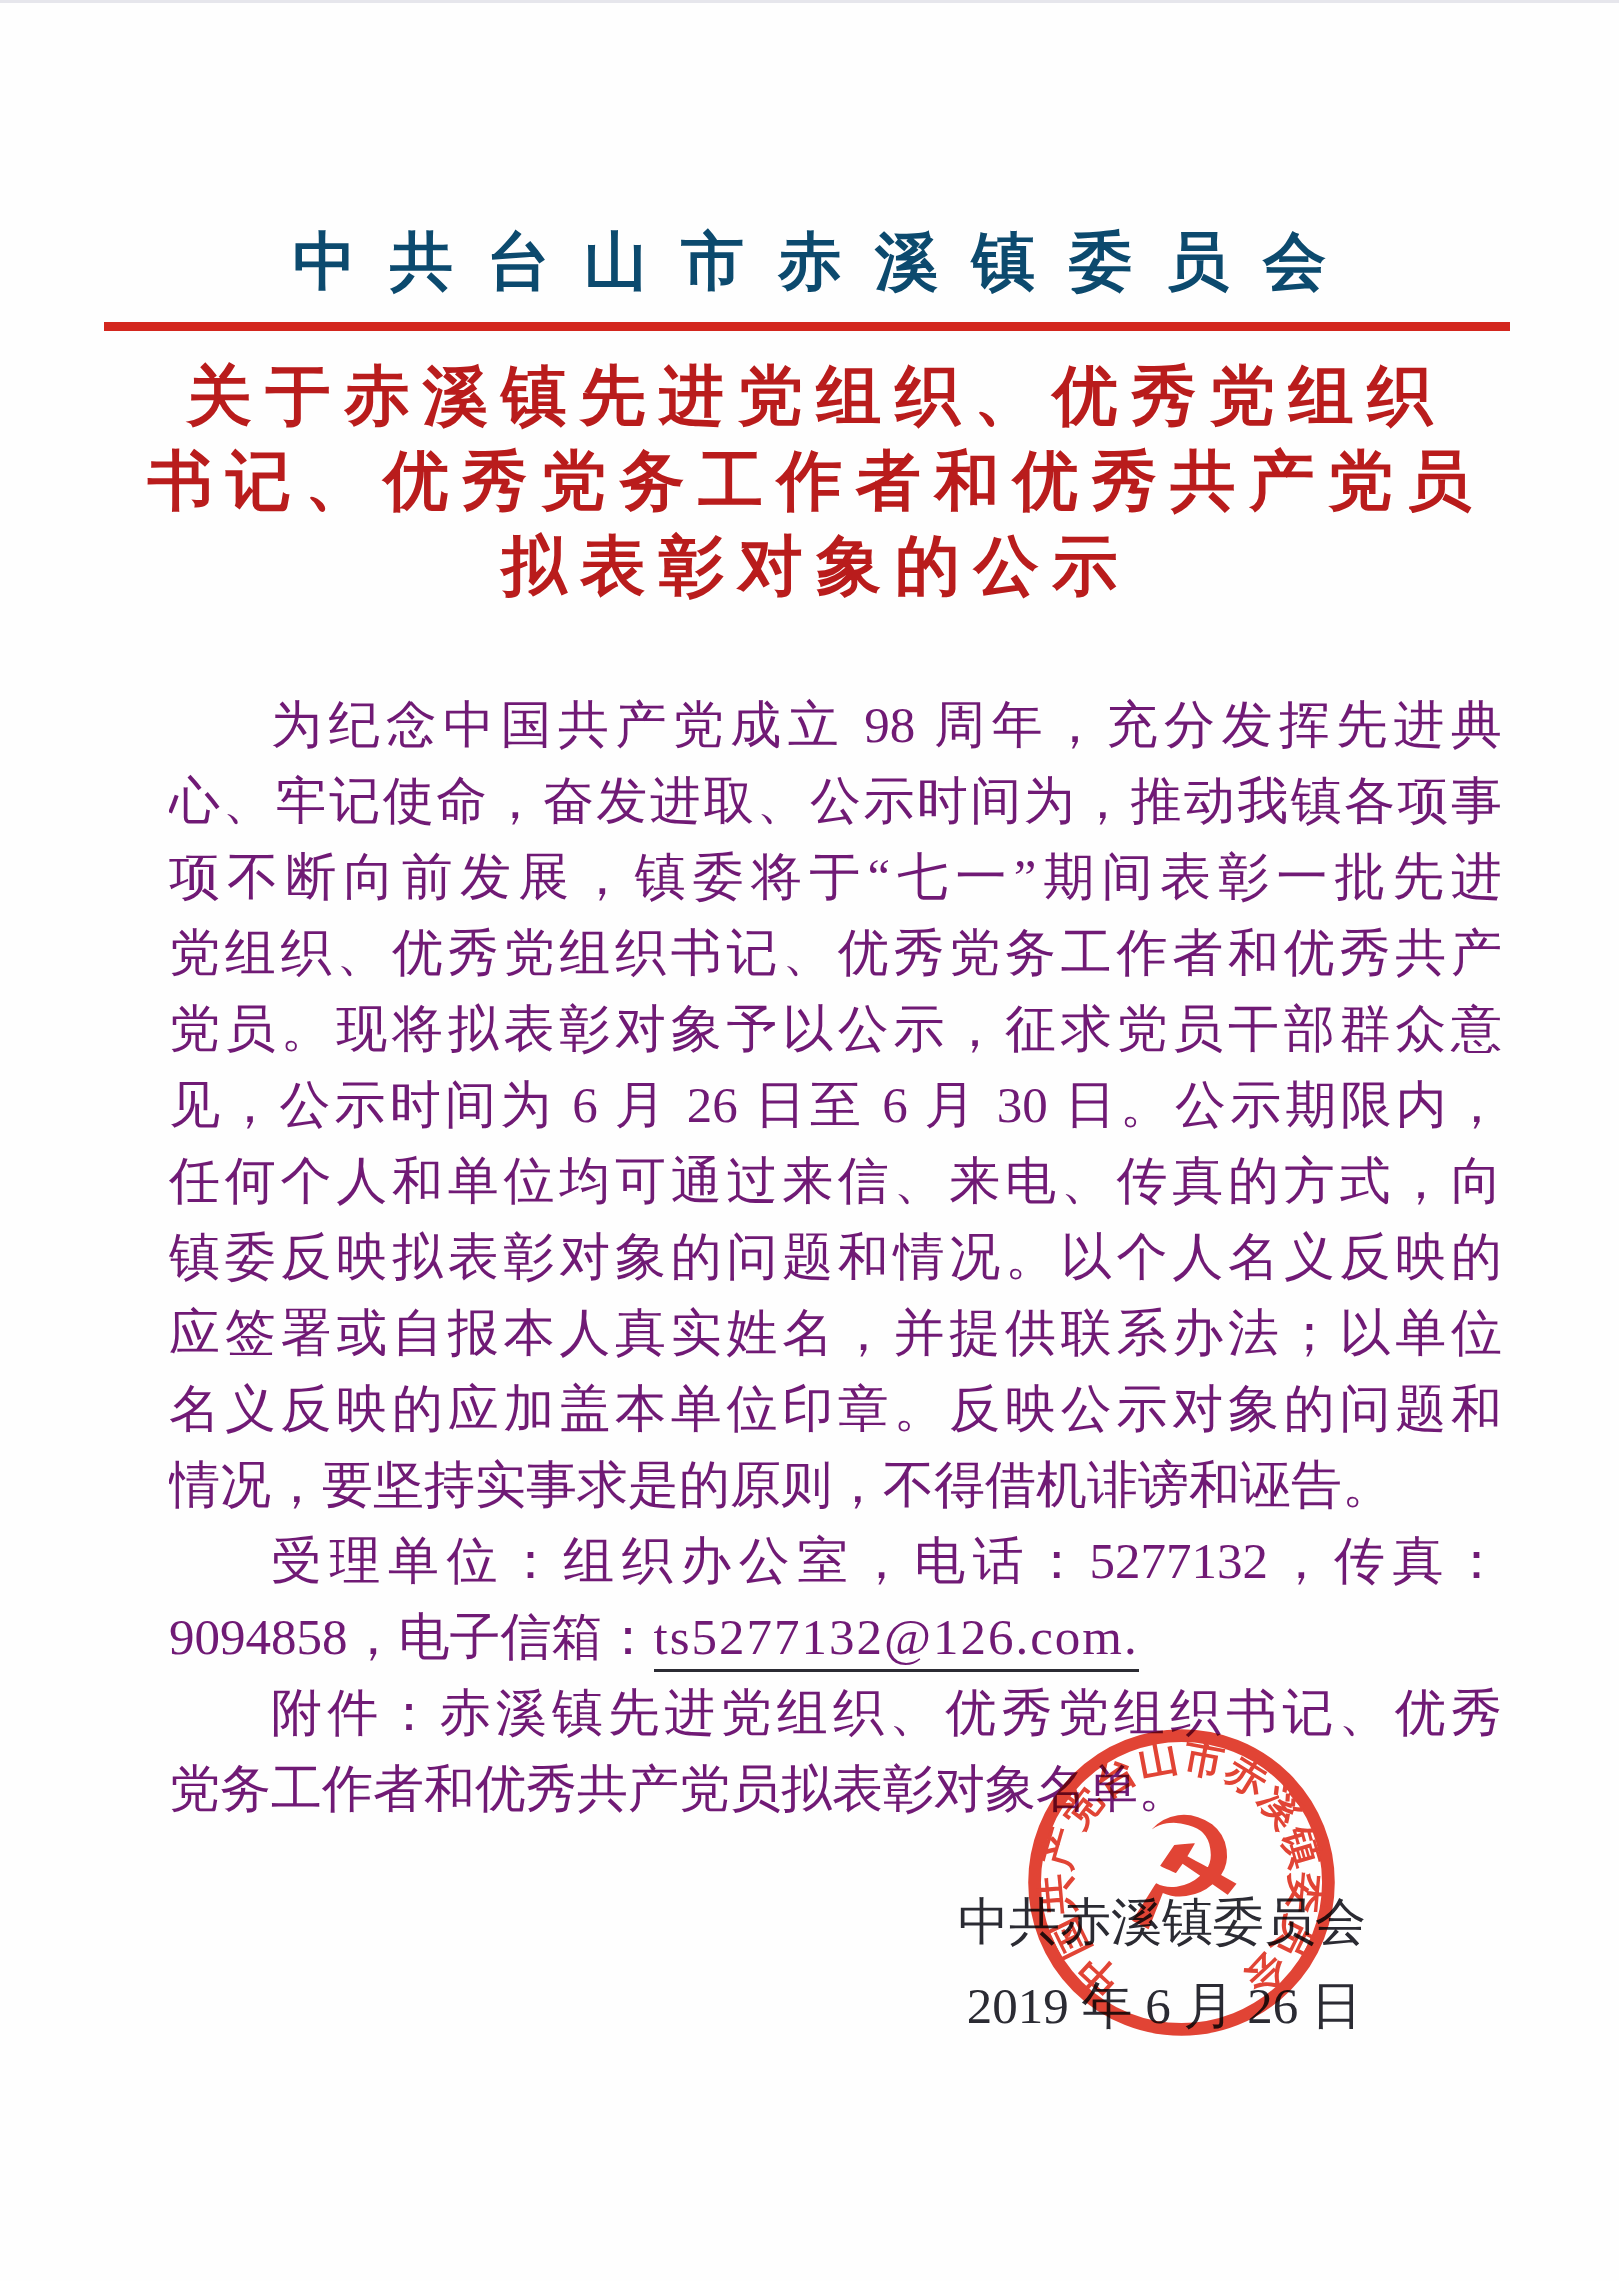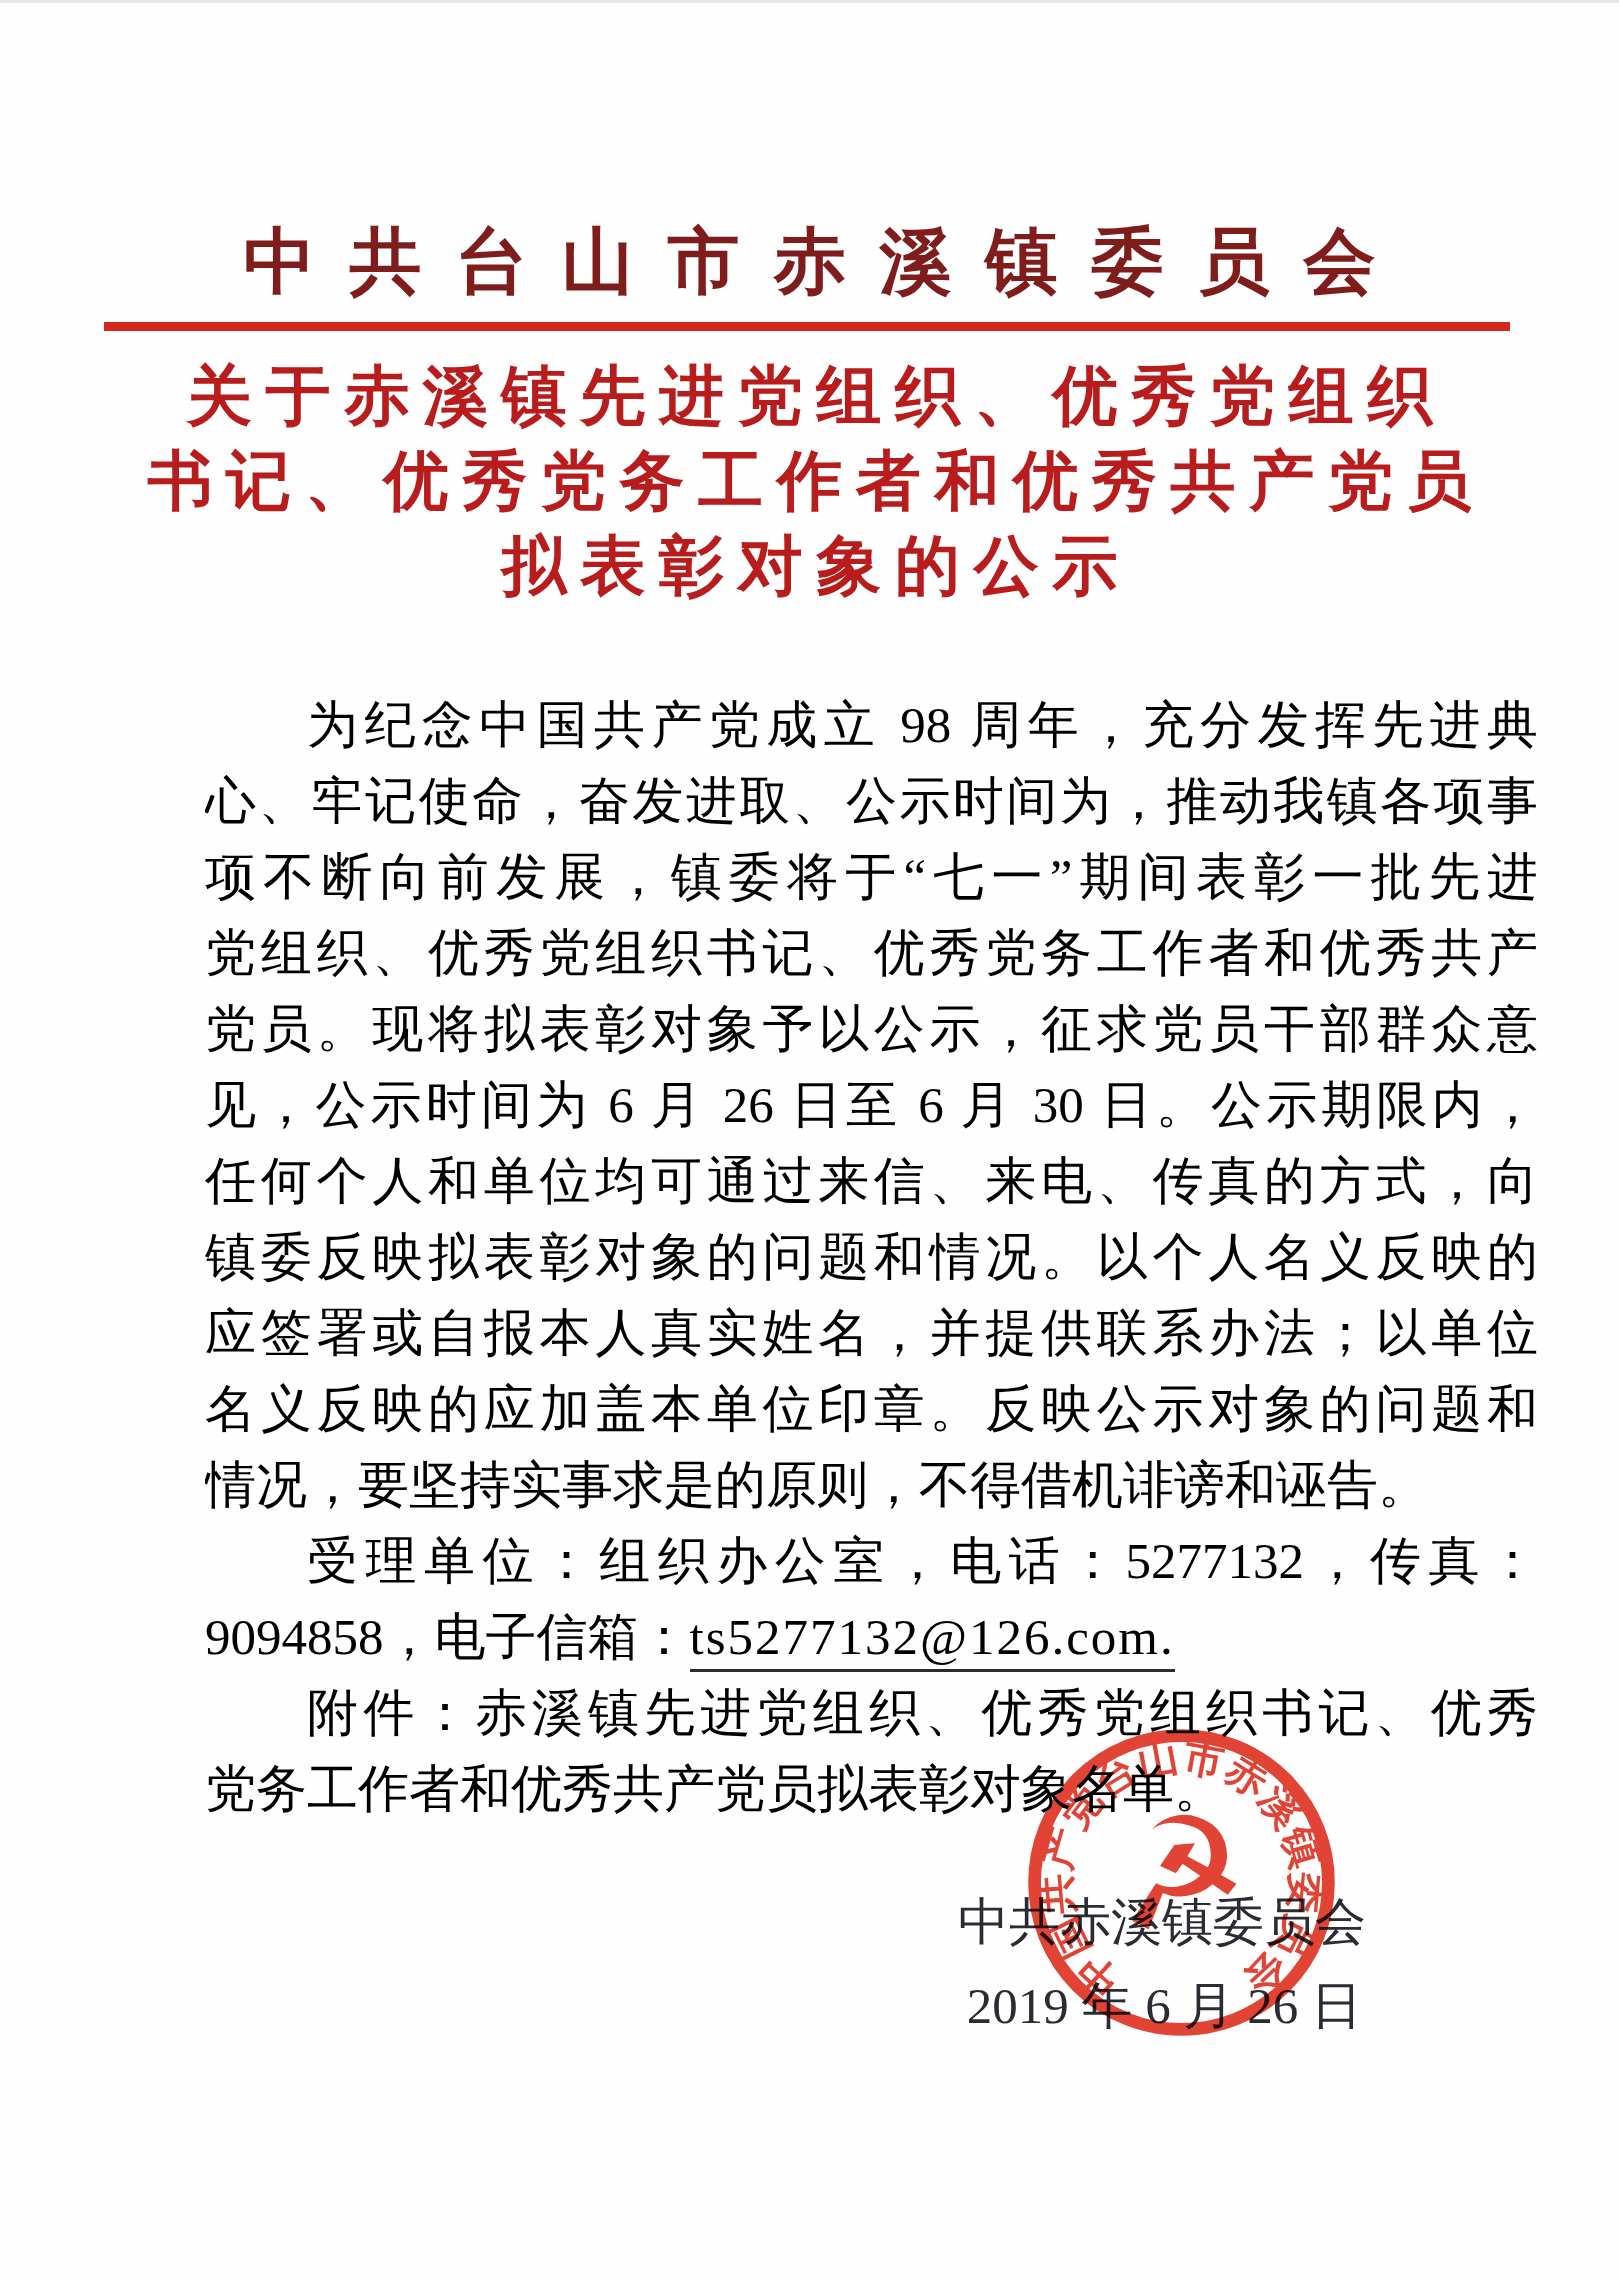--- a/index.html
+++ b/index.html
@@ -15,23 +15,23 @@
   }
   .scan-edge {
     position: absolute; top: 0; left: 0; right: 0; height: 2.9px;
     background: #c9c9d6; opacity: .45;
   }
   
   .org-header {
     position: absolute;
     top: 208px; left: 0; width: 100%;
     text-align: center;
-    font-size: 72px;
+    font-size: 63px;
     font-weight: 700;
-    color: #7f1d1d;
+    color: #0c4a6e;
     letter-spacing: 34px;
     text-indent: 34px;
     line-height: 108px;
     white-space: nowrap;
   }
   .red-rule {
     position: absolute;
     top: 322px; left: 104px;
     width: 1406px; height: 8.8px;
     background: #d3271e;
@@ -49,22 +49,21 @@
     line-height: 85px;
     color: #b91c1c;
     white-space: nowrap;
   }
   
   .body-text {
     position: absolute;
     top: 687px; left: 169px;
     width: 1333px;
     font-size: 51px;
-    color: #000000;
-    margin-left: 36px;
+    color: #701a75;
   }
   .bl {
     height: 76px;
     line-height: 76px;
     overflow: hidden;
     text-align: justify;
     text-justify: inter-character;
     text-align-last: left;
     white-space: nowrap;
   }

